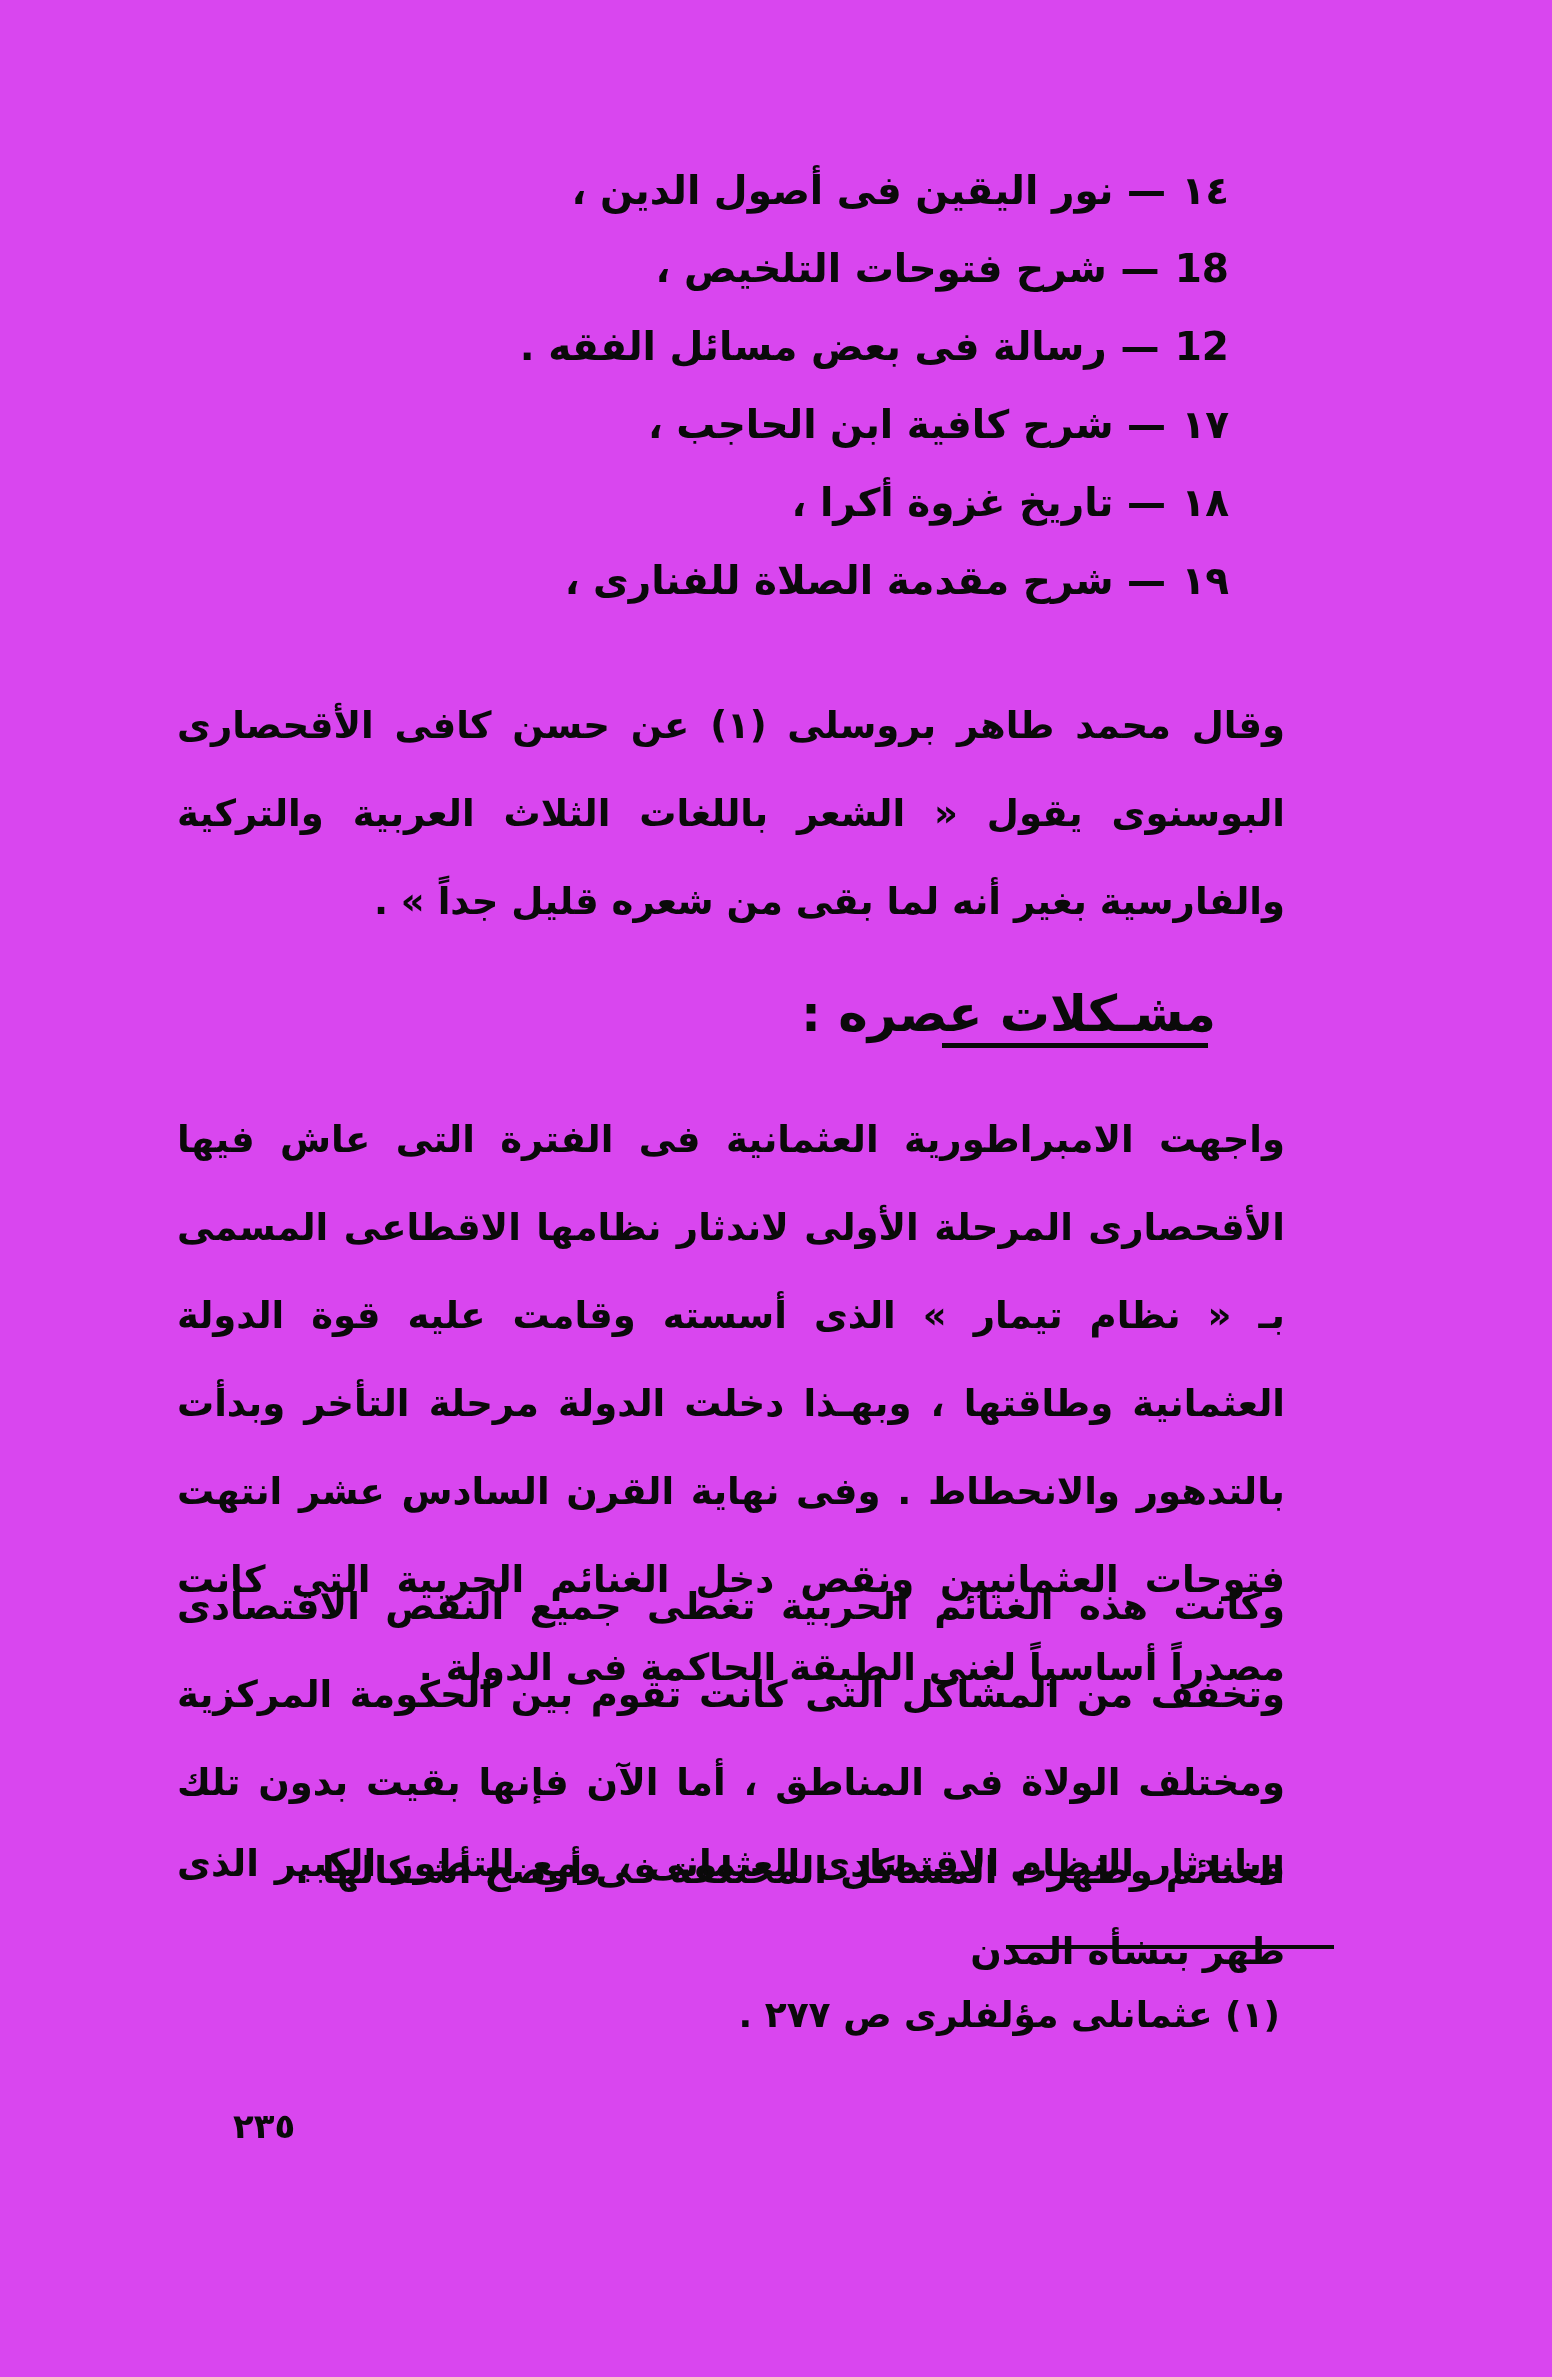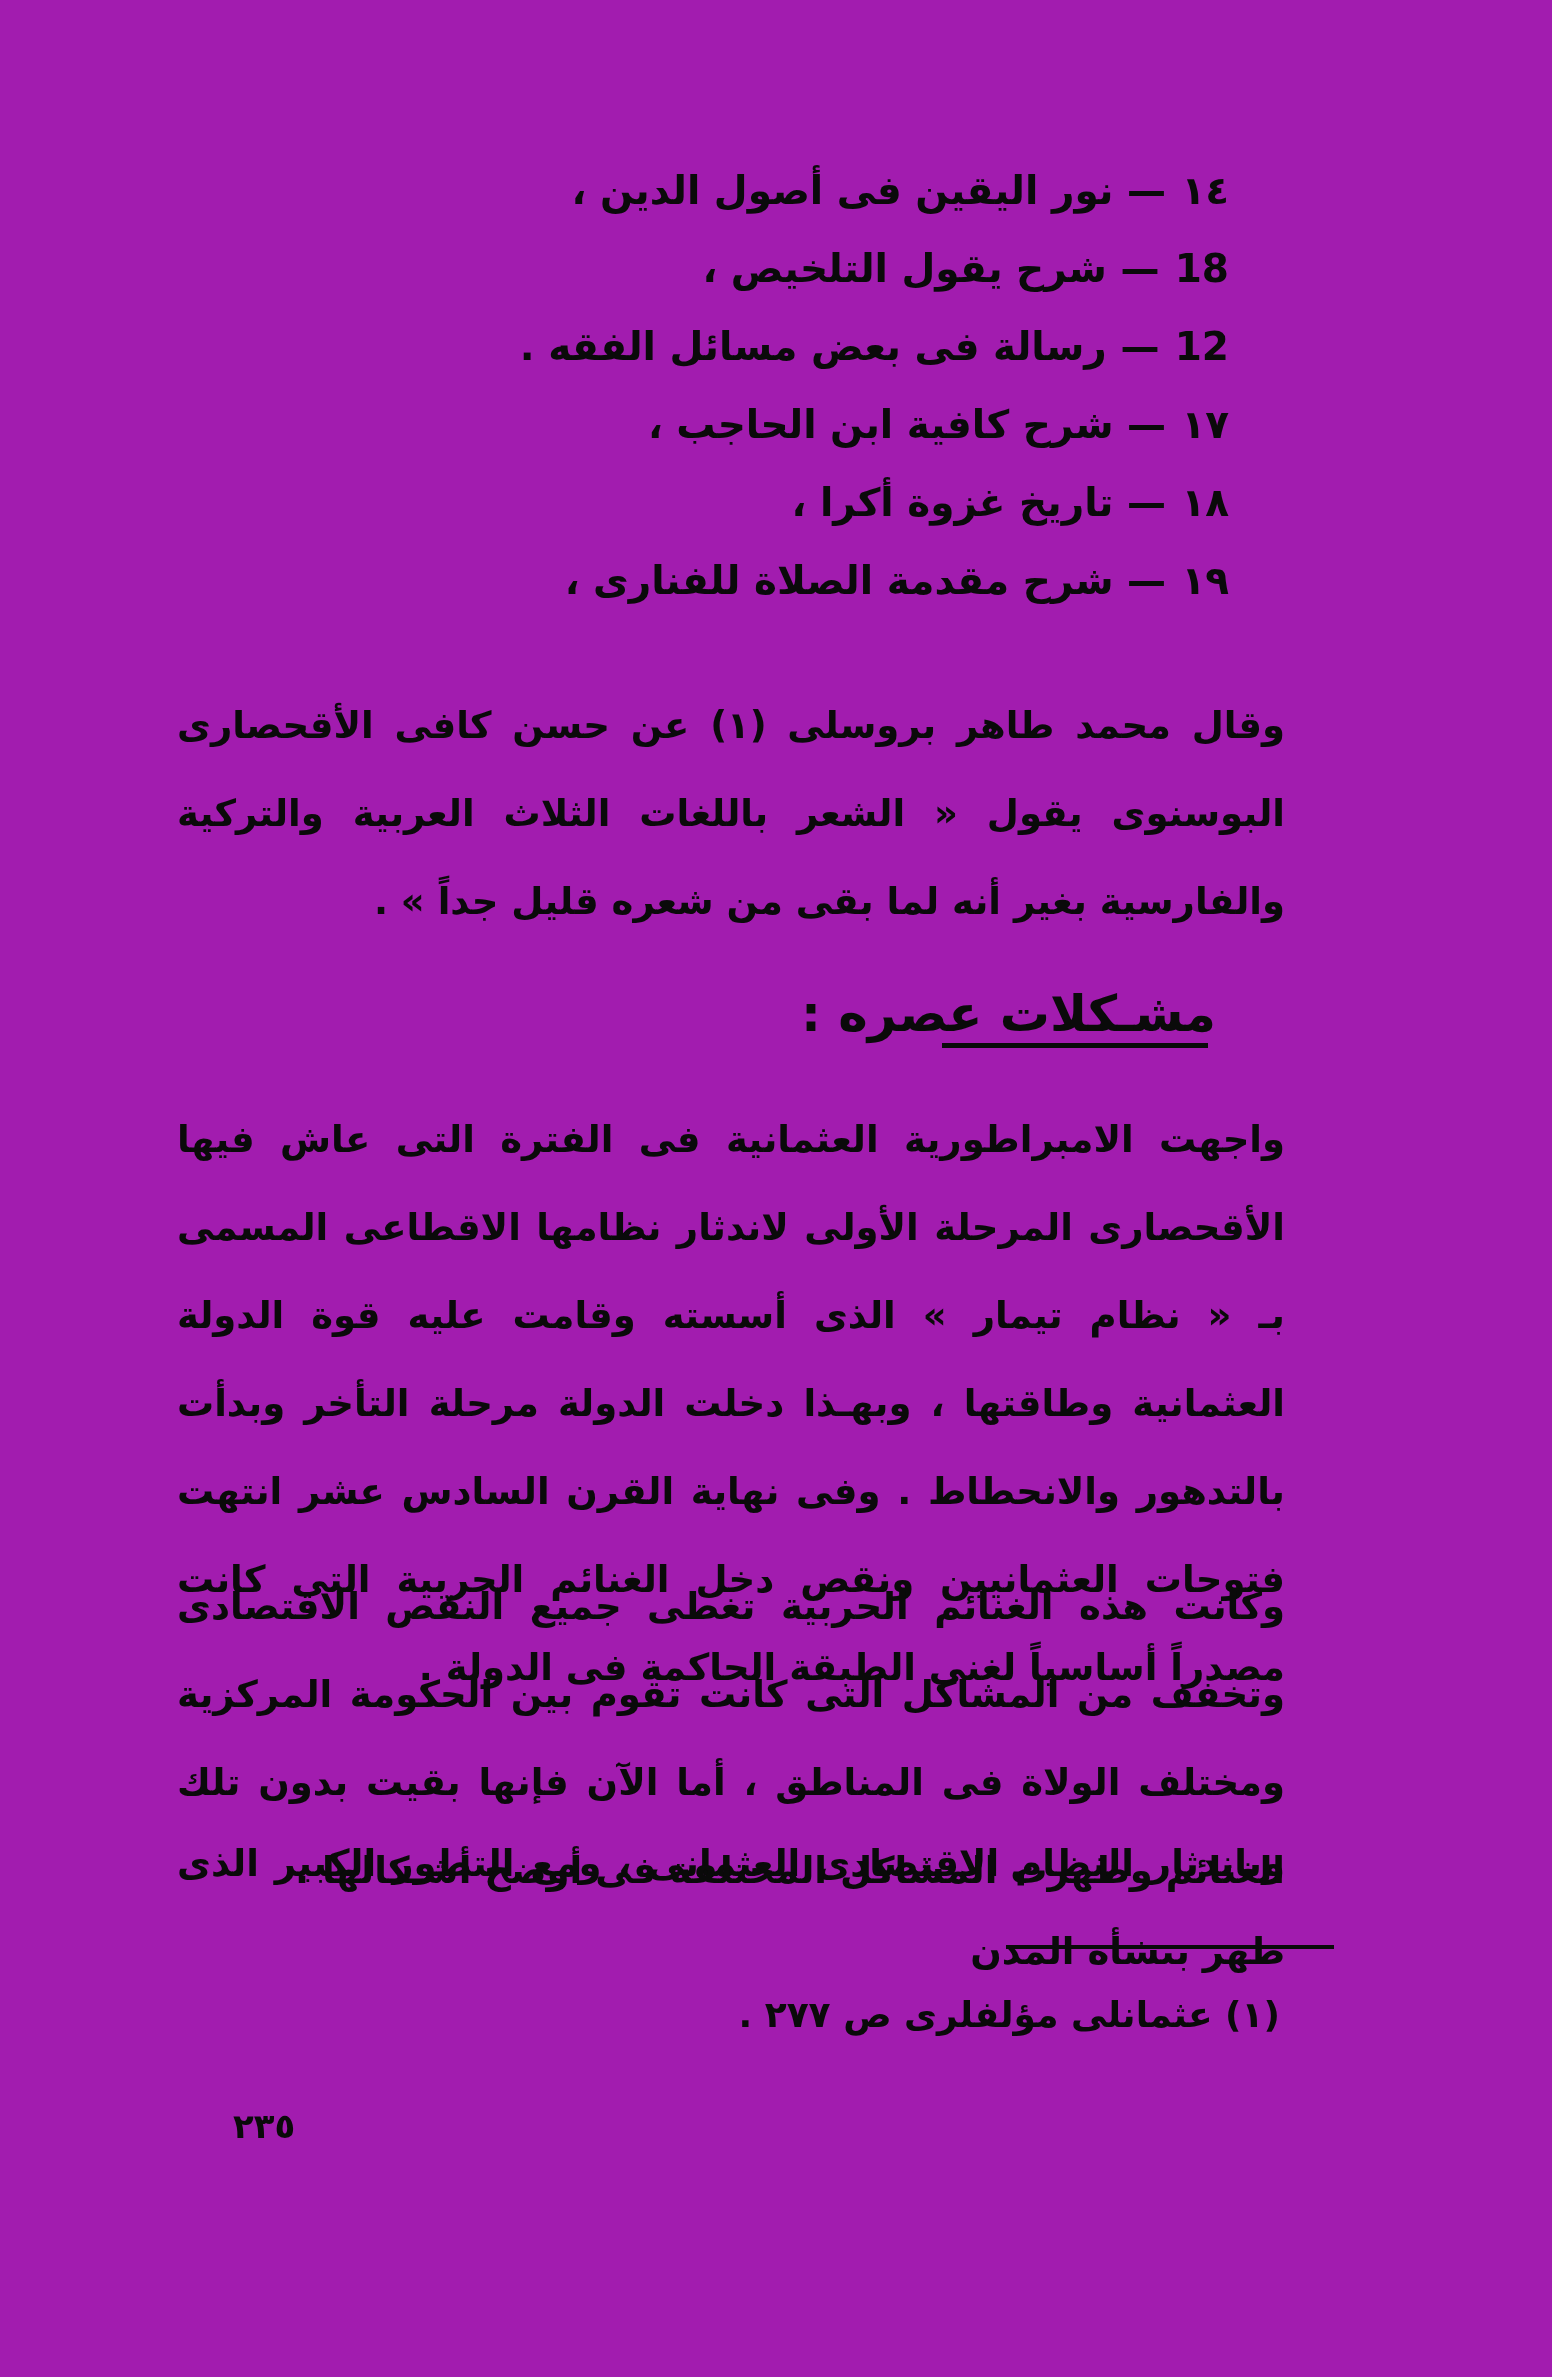--- a/index.html
+++ b/index.html
@@ -12,21 +12,21 @@
       height: 2377px;
       position: relative;
       overflow: hidden;
       color: #0a0a0a;
       font-family: "DejaVu Sans", sans-serif;
     }
     .page {
       position: absolute;
       left: 0; top: 0;
       width: 1553px; height: 2377px;
-      background: #a21caf;
+      background: #d946ef;
     }
     .rtl {
       direction: rtl;
       unicode-bidi: embed;
     }
     
     .list {
       position: absolute;
       top: 152px;
       right: 324px;
@@ -112,21 +112,21 @@
 </head>
 <body>
 
 <div class="page">
 
   <ul class="list rtl">
     <li class="list-item">
       <span class="list-num">١٤</span><span class="list-dash">—</span><span>نور اليقين فى أصول الدين ،</span>
     </li>
     <li class="list-item">
-      <span class="list-num">18</span><span class="list-dash">—</span><span>شرح يقول التلخيص ،</span>
+      <span class="list-num">18</span><span class="list-dash">—</span><span>شرح فتوحات التلخيص ،</span>
     </li>
     <li class="list-item">
       <span class="list-num">12</span><span class="list-dash">—</span><span>رسالة فى بعض مسائل الفقه .</span>
     </li>
     <li class="list-item">
       <span class="list-num">١٧</span><span class="list-dash">—</span><span>شرح كافية ابن الحاجب ،</span>
     </li>
     <li class="list-item">
       <span class="list-num">١٨</span><span class="list-dash">—</span><span>تاريخ غزوة أكرا ،</span>
     </li>

